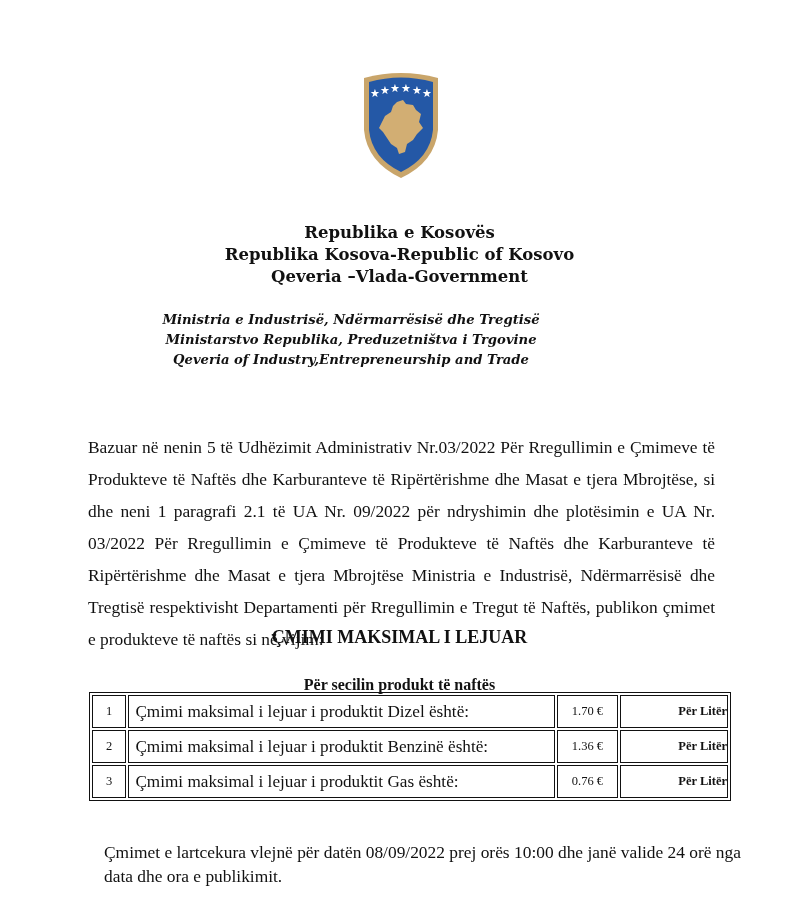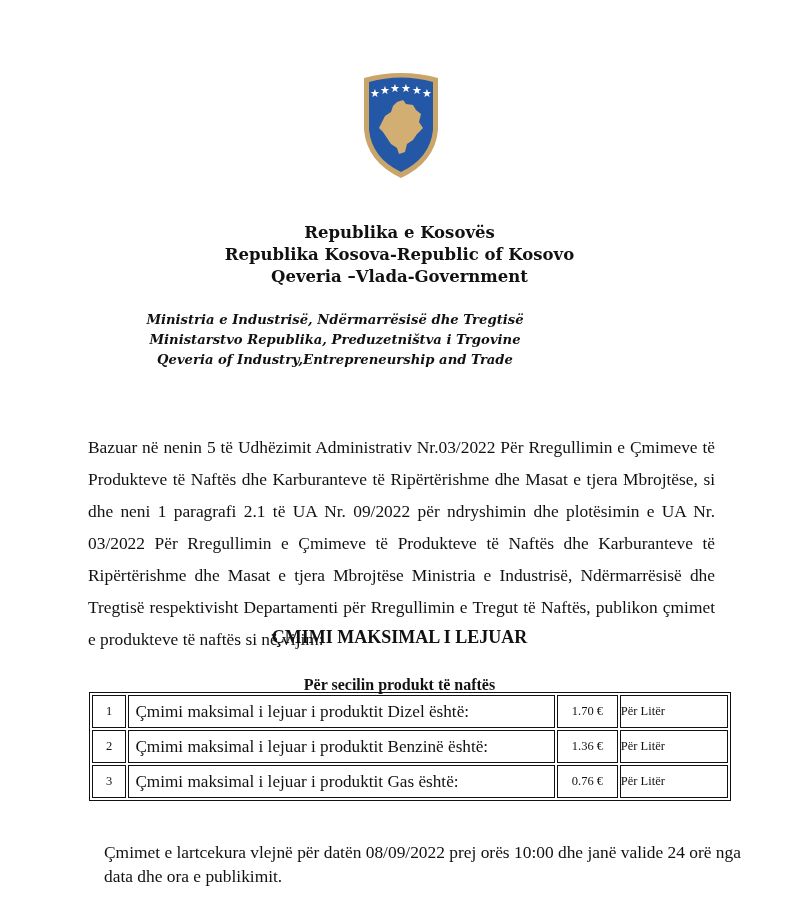--- a/index.html
+++ b/index.html
@@ -3,41 +3,41 @@
 <meta charset="utf-8">
 <style>
   html, body { margin: 0; padding: 0; background: #ffffff; }
   body { width: 799px; height: 923px; position: relative; overflow: hidden; color: #111; }
   .emblem { position: absolute; left: 361px; top: 70px; width: 80px; height: 110px; }
   .header { position: absolute; left: 0; width: 799px; text-align: center;
             font-family: "DejaVu Serif", serif; font-weight: bold; font-size: 16.5px; line-height: 22px; }
   .header.l1 { top: 222px; }
   .header.l2 { top: 244px; }
   .header.l3 { top: 266px; }
-  .ministry { position: absolute; left: 0; width: 670px; text-align: center;
+  .ministry { position: absolute; left: 16px; width: 670px; text-align: center;
               font-family: "DejaVu Serif", serif; font-style: italic; font-weight: bold;
               font-size: 13.2px; line-height: 21px; }
   .ministry.l1 { top: 309px; }
   .ministry.l2 { top: 329px; }
   .ministry.l3 { top: 349px; }
   .para { position: absolute; left: 88px; width: 627px; top: 431px;
           font-family: "Liberation Serif", serif; font-size: 17.4px; line-height: 32px;
           text-align: justify; text-align-last: left; }
   .title { position: absolute; left: 0; width: 799px; text-align: center;
            font-family: "Liberation Serif", serif; font-weight: bold; }
   .title.t1 { top: 626px; font-size: 18px; line-height: 22px; }
   .title.t2 { top: 674px; font-size: 16px; line-height: 22px; }
   table.prices { position: absolute; left: 89px; top: 692px; width: 642px;
                  border: 1.5px solid #111; border-spacing: 2px; border-collapse: separate;
                  font-family: "Liberation Serif", serif; }
   table.prices td { border: 1.5px solid #111; height: 31px; padding: 0; }
   td.num { width: 32px; text-align: center; font-size: 12.5px; }
   td.desc { width: 414px; font-size: 17.2px; padding-left: 6px !important; }
   td.price { width: 58px; text-align: center; font-size: 12.5px; }
-  td.unit { width: 105px; text-align: left; font-size: 12.5px; }
+  td.unit { width: 105px; text-align: right; font-size: 12.5px; font-weight: bold; }
   .footer { position: absolute; left: 104px; width: 640px; top: 841px;
             font-family: "Liberation Serif", serif; font-size: 17.4px; line-height: 23.6px; }
 </style>
 </head>
 <body>
 
 <svg class="emblem" viewBox="0 0 80 110" xmlns="http://www.w3.org/2000/svg">
   <path d="M3 8 Q40 -2 77 8 L77 60 Q74 92 40 108 Q6 92 3 60 Z" fill="#c9a56a"></path>
   <path d="M8 12 Q40 3 72 12 L72 60 Q69 88 40 102 Q11 88 8 60 Z" fill="#2458a6"></path>
   <g fill="#ffffff" font-family="DejaVu Sans, sans-serif" font-size="11" text-anchor="middle">

